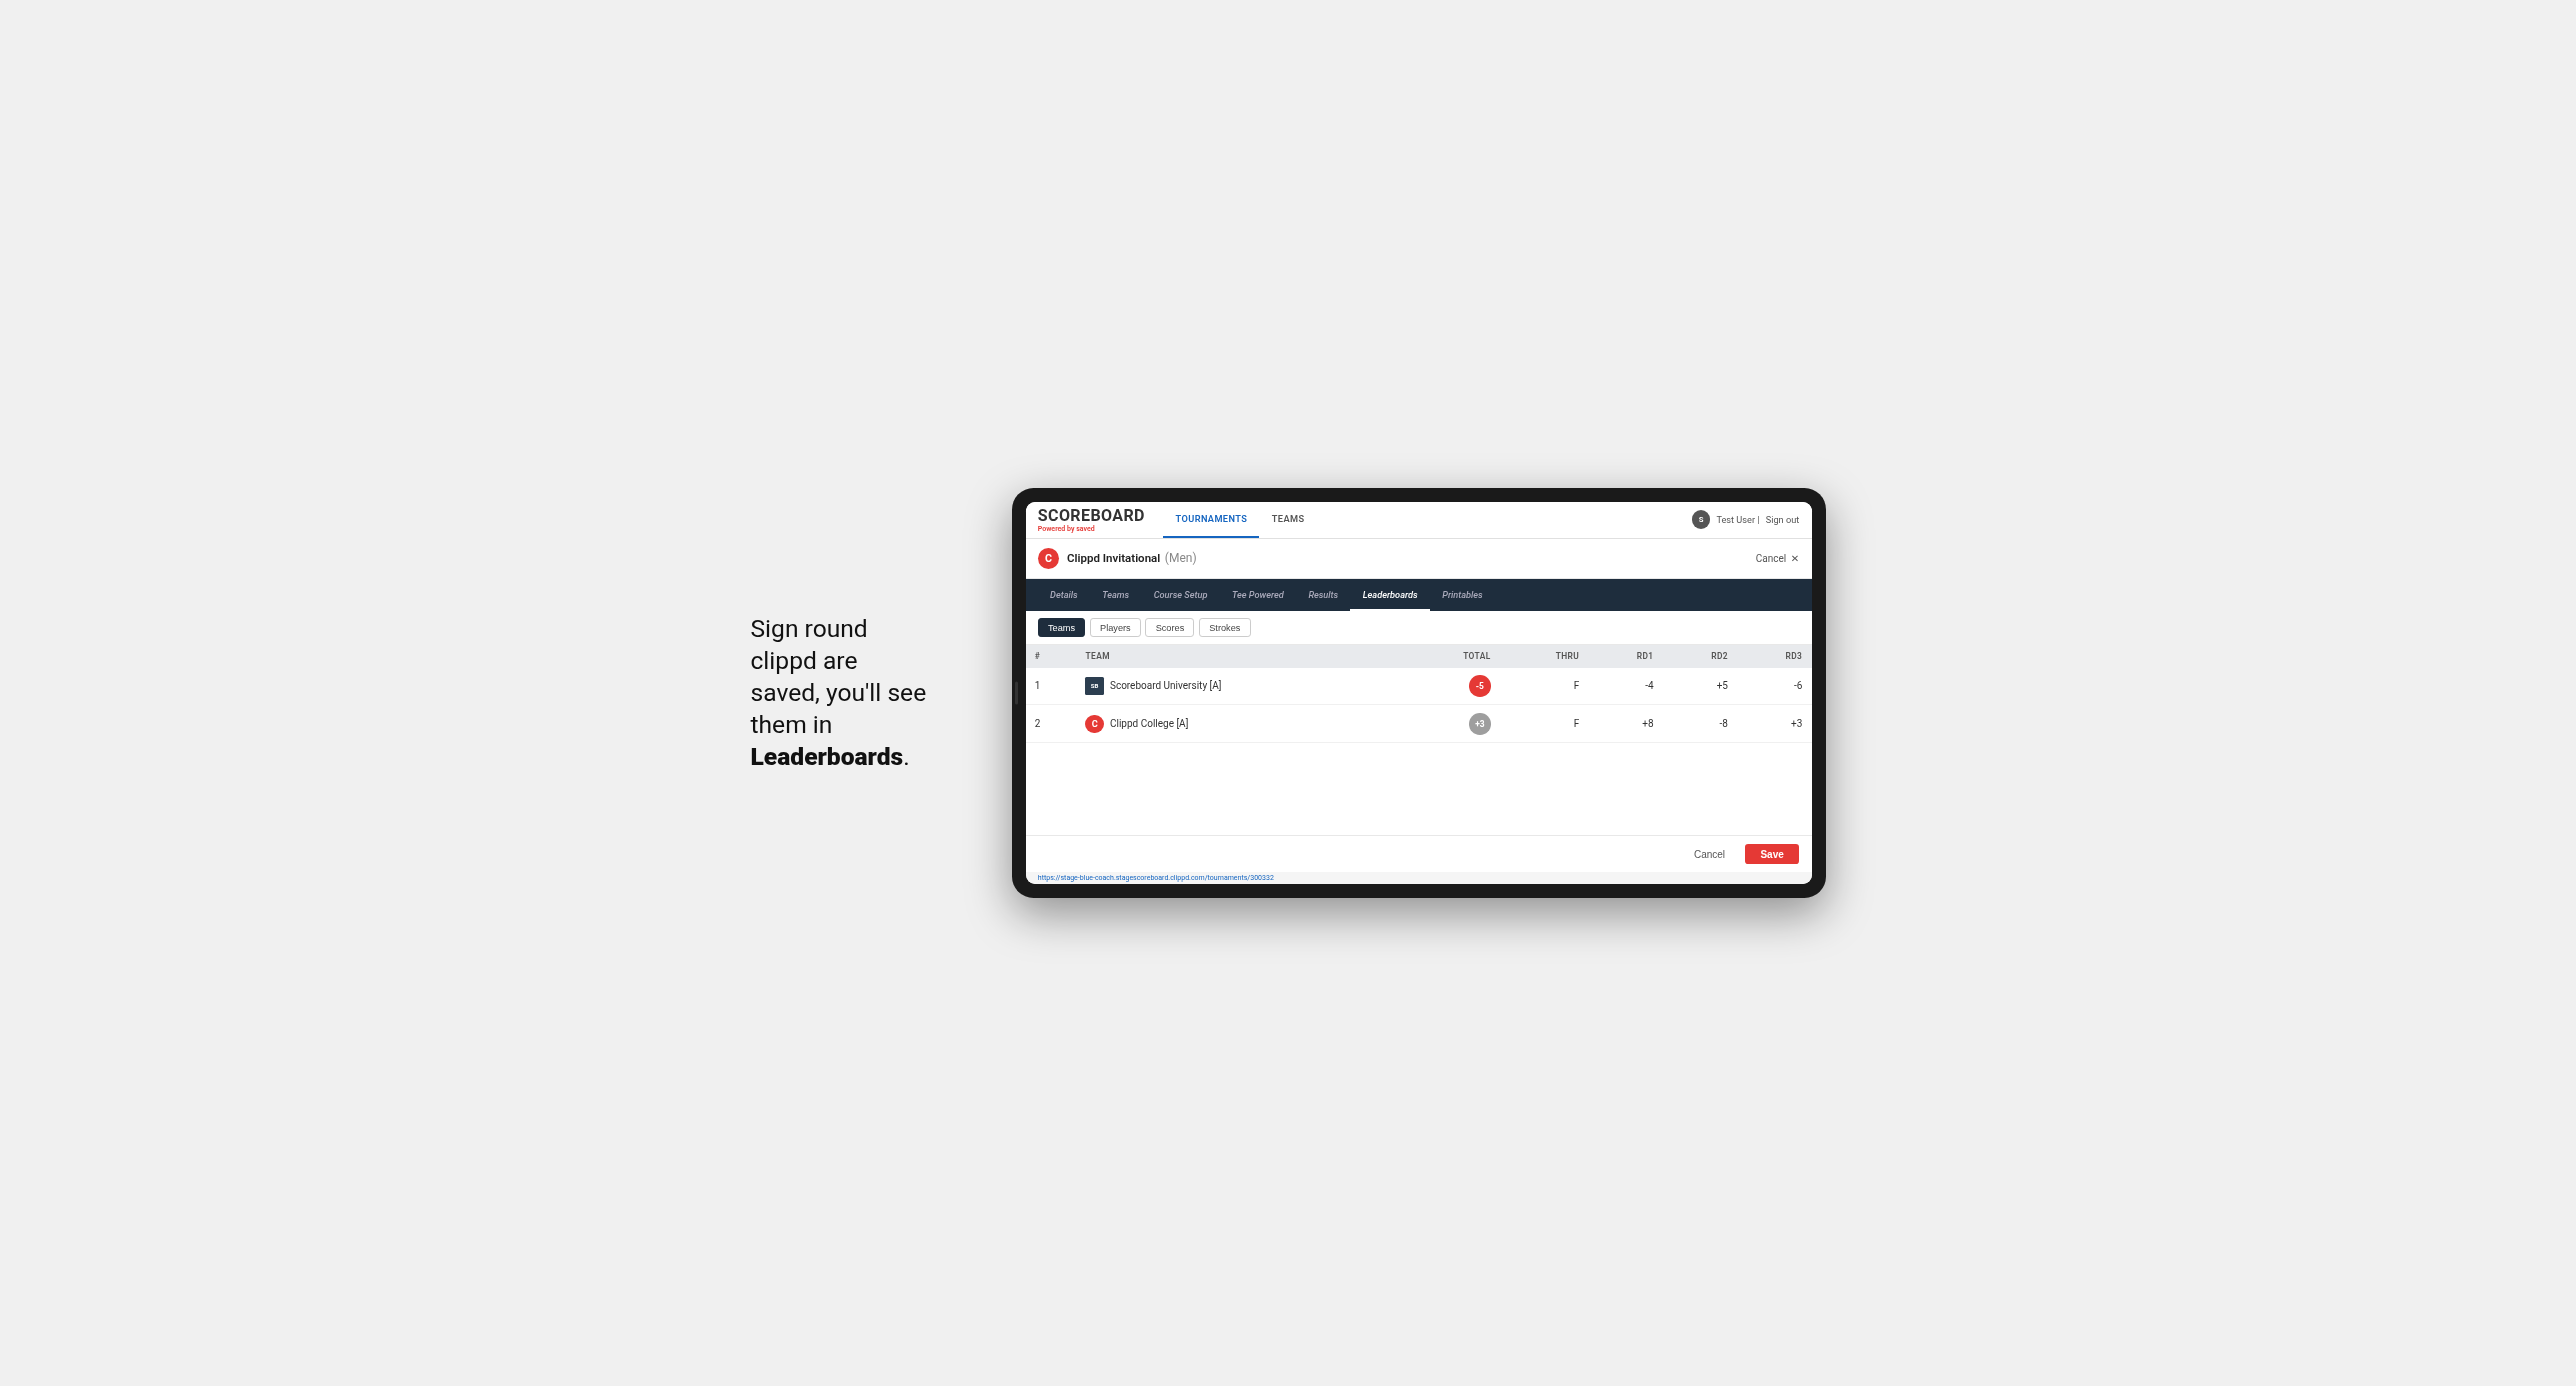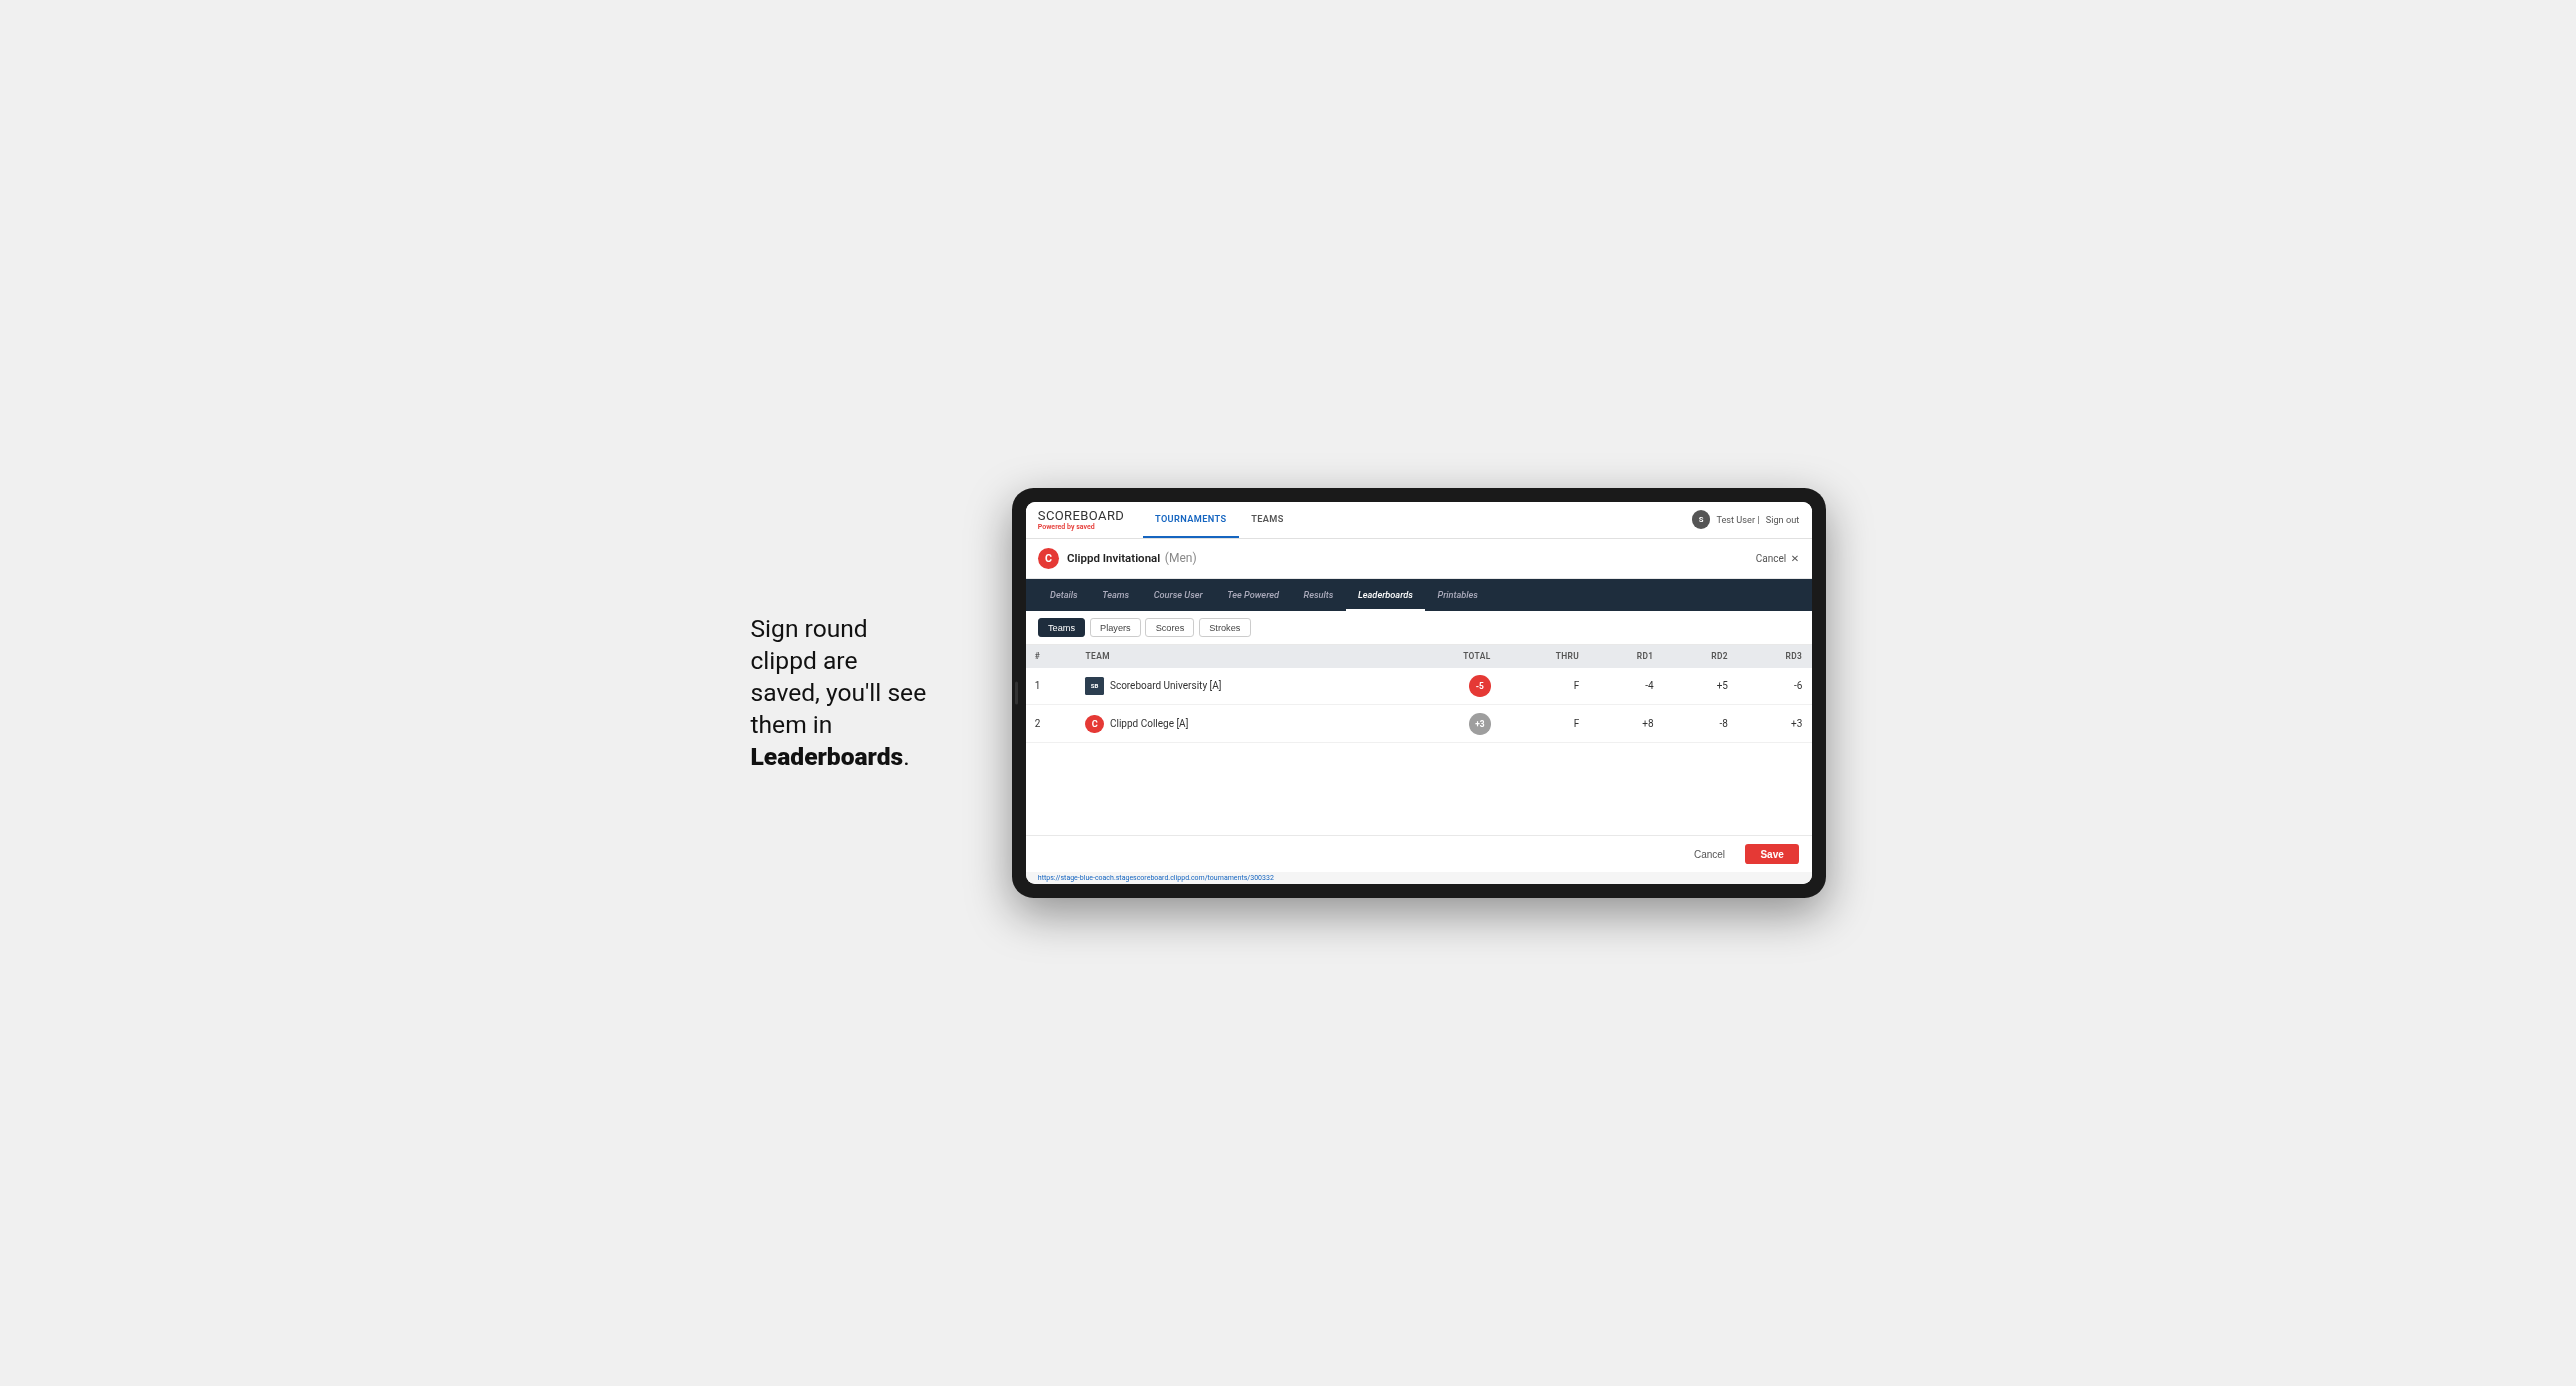--- a/index.html
+++ b/index.html
@@ -58,22 +58,22 @@
       height: 37px;
     }
 
     .logo-area {
       display: flex;
       flex-direction: column;
       margin-right: 18.4px;
     }
 
     .logo-text {
-      font-size: 13px;
-      font-weight: 400;
+      font-size: 16px;
+      font-weight: 700;
       letter-spacing: 0.4px;
       color: #333;
       text-transform: uppercase;
     }
     .logo-sub {
       font-size: 7px;
       color: #888;
     }
     .logo-sub span {
       color: #e53935;
@@ -420,21 +420,21 @@
         <span class="tournament-gender">(Men)</span>
         <div class="cancel-x">
           <span>Cancel</span>
           <span>✕</span>
         </div>
       </div>
 
       <div class="sub-nav">
         <div class="sub-nav-tab">Details</div>
         <div class="sub-nav-tab">Teams</div>
-        <div class="sub-nav-tab">Course User</div>
+        <div class="sub-nav-tab">Course Setup</div>
         <div class="sub-nav-tab">Tee Powered</div>
         <div class="sub-nav-tab">Results</div>
         <div class="sub-nav-tab active">Leaderboards</div>
         <div class="sub-nav-tab">Printables</div>
       </div>
 
       <div class="filter-row">
         <button class="filter-btn active">Teams</button>
         <button class="filter-btn">Players</button>
         <button class="filter-btn">Scores</button>

